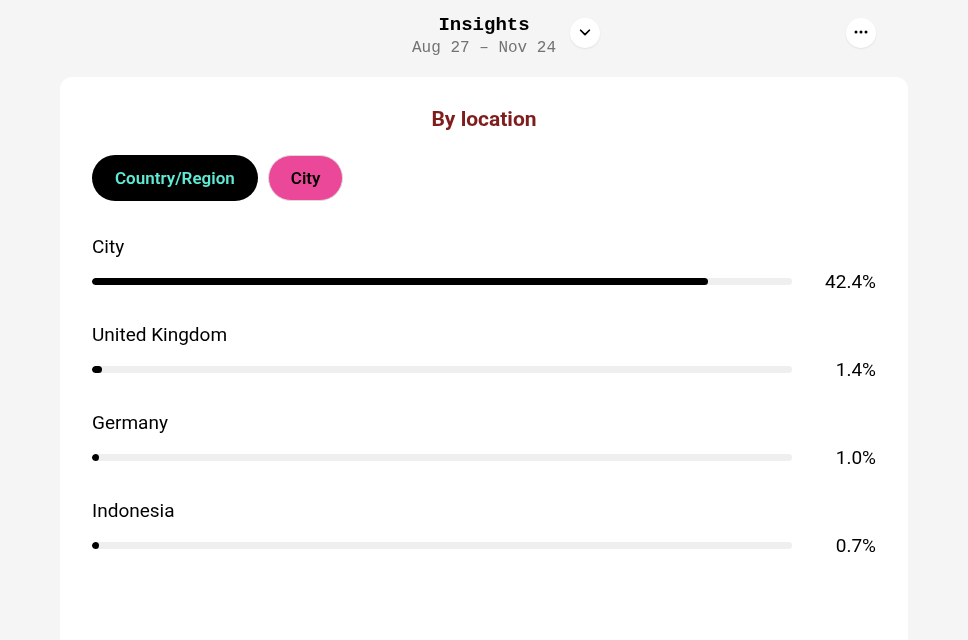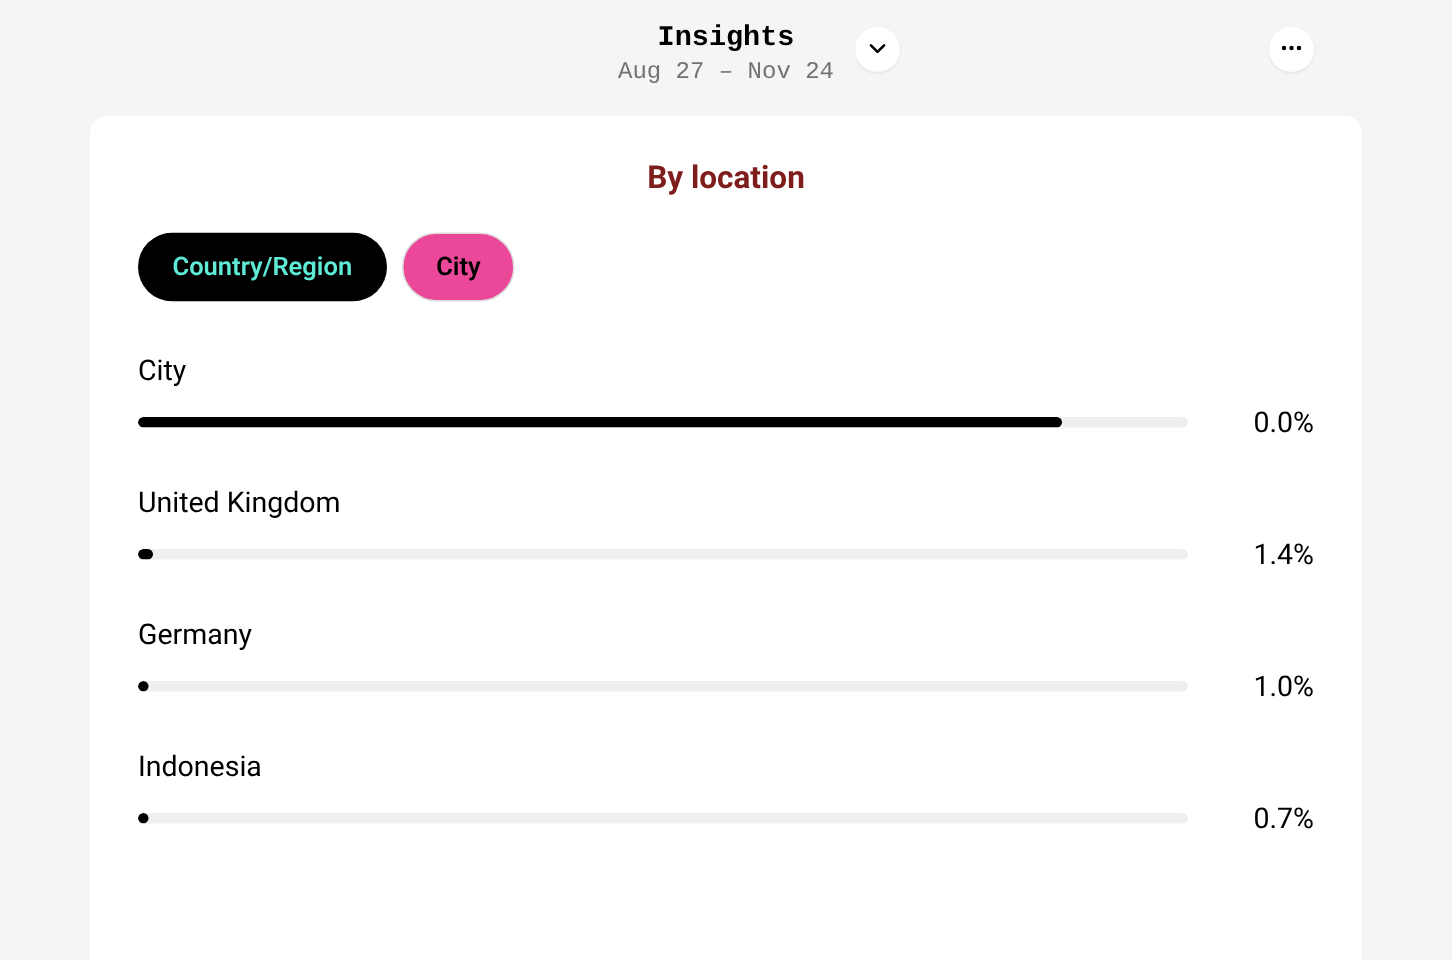--- a/index.html
+++ b/index.html
@@ -181,21 +181,21 @@
   </div>
 
   <div class="location-list">
 
     <div class="location-item">
       <div class="location-name">City</div>
       <div class="location-row">
         <div class="bar-track">
           <div class="bar-fill" style="width:88%"></div>
         </div>
-        <div class="location-value">0.0%</div>
+        <div class="location-value">42.4%</div>
       </div>
     </div>
 
 
     <div class="location-item">
       <div class="location-name">United Kingdom</div>
       <div class="location-row">
         <div class="bar-track">
           <div class="bar-fill" style="width:1.4%"></div>
         </div>

